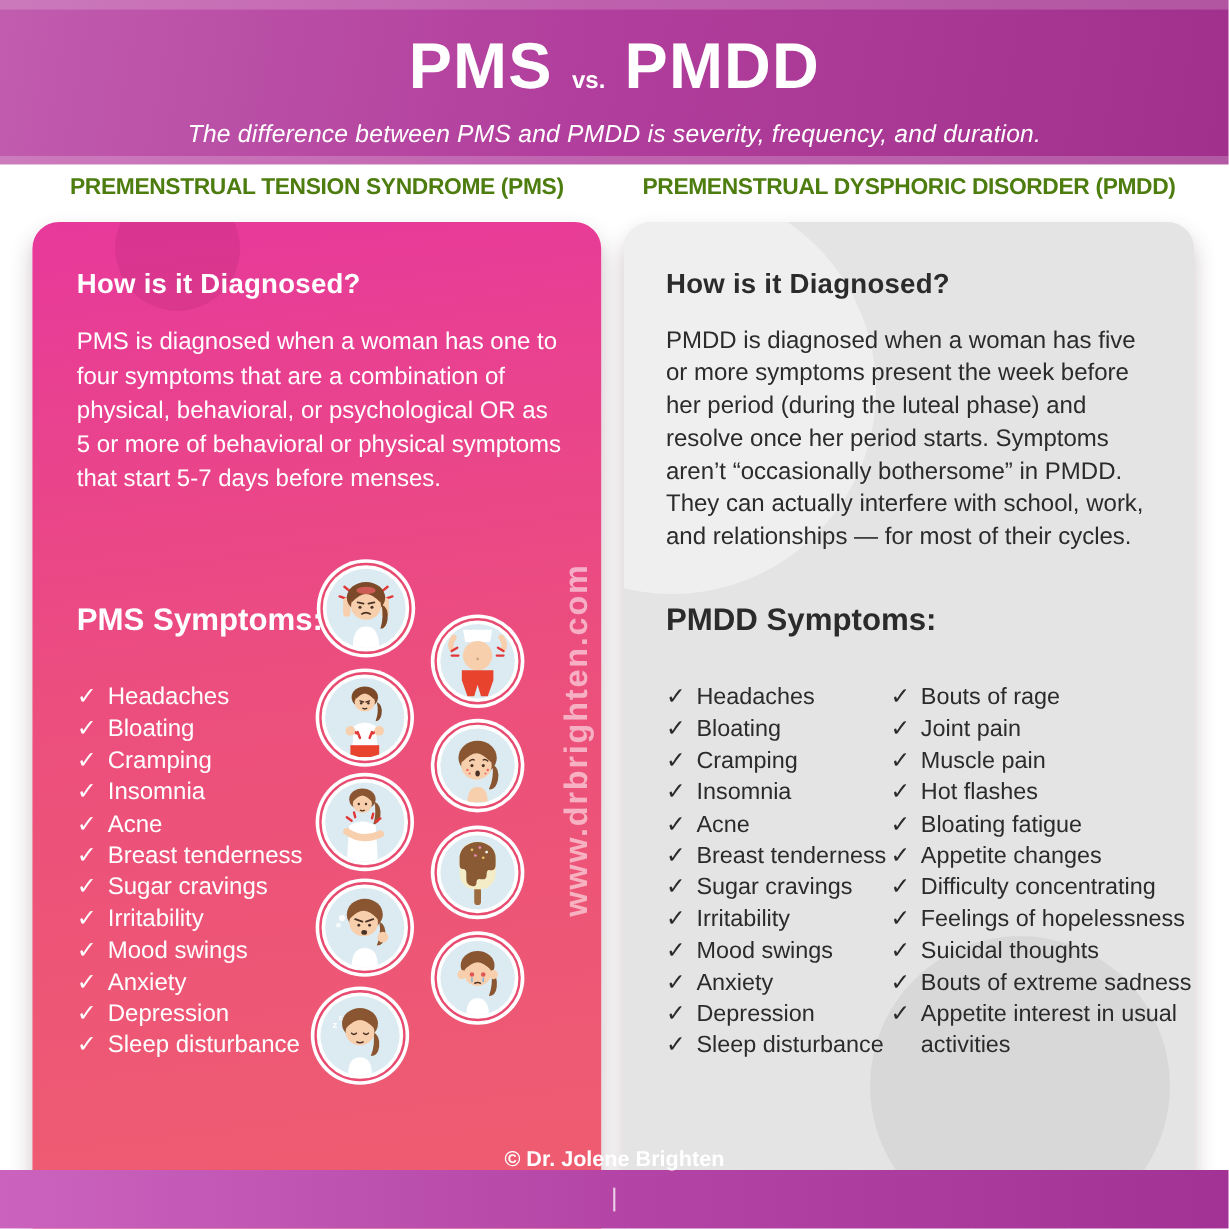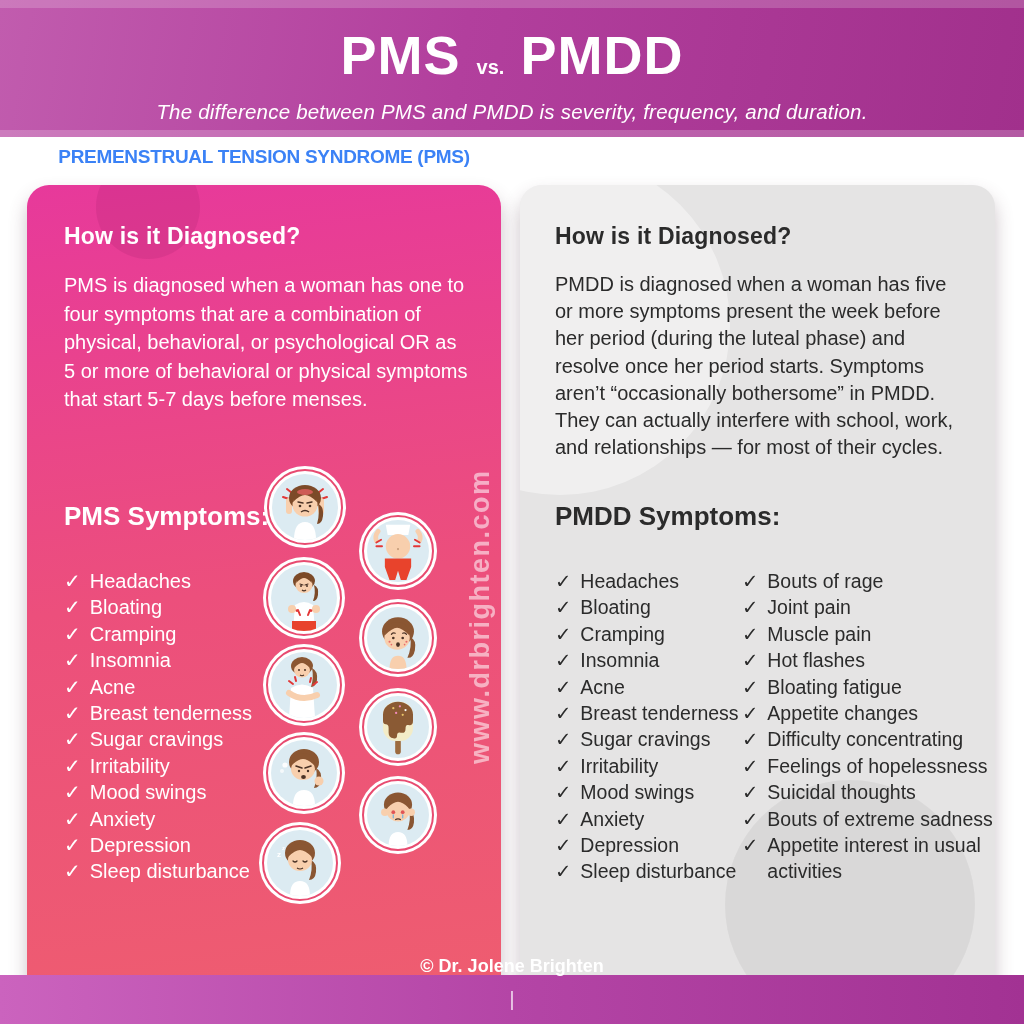--- a/index.html
+++ b/index.html
@@ -15,21 +15,21 @@
           background:rgba(255,255,255,.20);}
   .title-row{position:absolute;top:28px;left:0;right:0;display:flex;justify-content:center;
           align-items:baseline;gap:16px;color:#fff;}
   .title-main{font-size:54px;font-weight:bold;letter-spacing:1px;line-height:1;}
   .title-vs{font-size:20px;font-weight:bold;}
   .subtitle{position:absolute;top:100px;left:0;right:0;text-align:center;color:#fff;
           font-size:20.5px;font-weight:300;letter-spacing:.2px;font-style:italic;}
 
   
   .col-head{position:absolute;top:146px;text-align:center;font-size:19px;font-weight:bold;
-          color:#3b82f6;letter-spacing:-.3px;}
+          color:#4d7c0f;letter-spacing:-.3px;}
   .col-head.left{left:27px;width:474px;}
   .col-head.right{left:520px;width:475px;}
 
   
   .panel{position:absolute;top:185px;height:900px;border-radius:22px;overflow:hidden;
          box-shadow:0 10px 18px rgba(90,60,75,.30);}
   .panel.pms{left:27px;width:474px;color:#fff;
          background:linear-gradient(173deg,#e7399b 0%,#ec4f7c 45%,#ef606d 100%);}
   .panel.pmdd{left:520px;width:475px;background:#e5e4e4;color:#2b2b2b;}
 
@@ -84,20 +84,21 @@
   <div class="banner">
     <div class="title-row">
       <span class="title-main">PMS</span>
       <span class="title-vs">vs.</span>
       <span class="title-main">PMDD</span>
     </div>
     <div class="subtitle">The difference between PMS and PMDD is severity, frequency, and duration.</div>
   </div>
 
   <div class="col-head left">PREMENSTRUAL TENSION SYNDROME (PMS)</div>
+  <div class="col-head right">PREMENSTRUAL DYSPHORIC DISORDER (PMDD)</div>
 
   <div class="panel pms">
     <div class="deco pms-top"></div>
 
     <h2>How is it Diagnosed?</h2>
     <div class="para">PMS is diagnosed when a woman has one to four symptoms that are a combination of physical, behavioral, or psychological OR as 5 or more of behavioral or physical symptoms that start 5-7 days before menses.</div>
     <div class="sym-head">PMS Symptoms:</div>
 
     <ul class="symptoms">
         <li>

